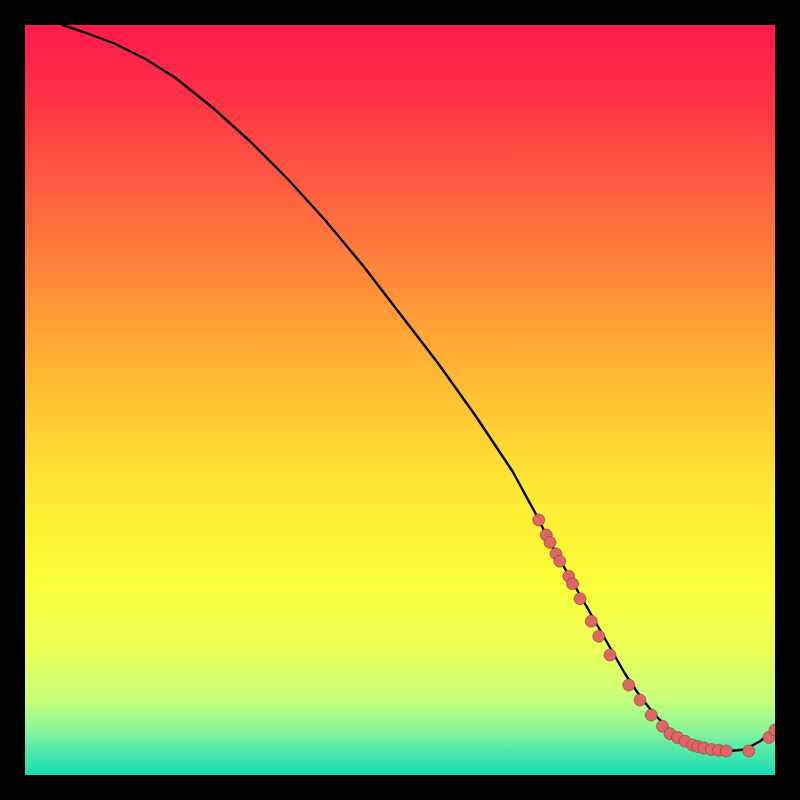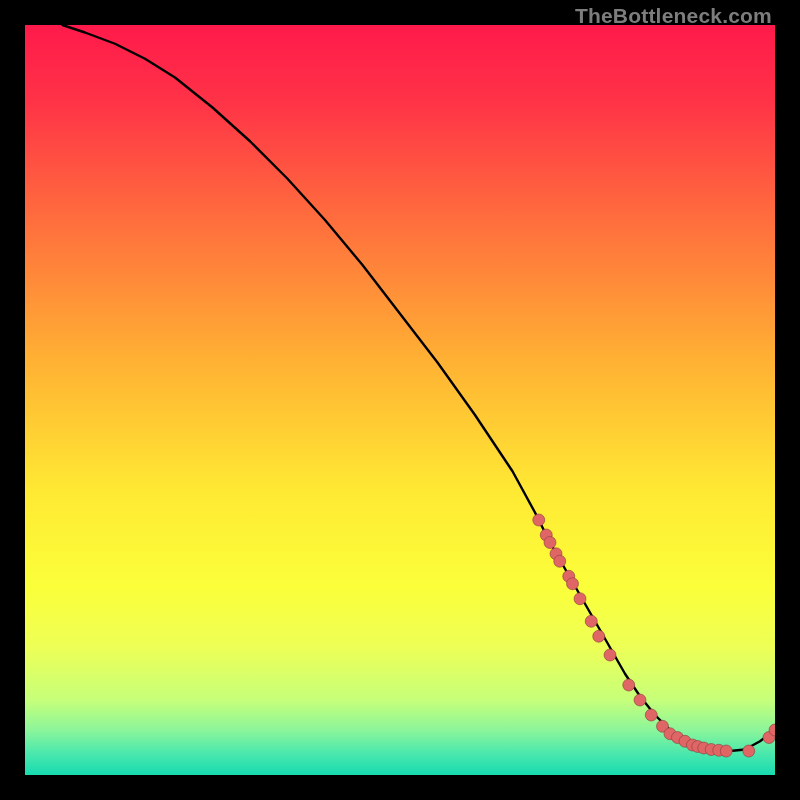--- a/index.html
+++ b/index.html
@@ -97,14 +97,13 @@
           <circle cx="678.75" cy="723.00" r="6" fill="#e06666" stroke="#8a3b3b" stroke-width="0.6"></circle>
           <circle cx="686.25" cy="724.50" r="6" fill="#e06666" stroke="#8a3b3b" stroke-width="0.6"></circle>
           <circle cx="693.75" cy="725.25" r="6" fill="#e06666" stroke="#8a3b3b" stroke-width="0.6"></circle>
           <circle cx="701.25" cy="726.00" r="6" fill="#e06666" stroke="#8a3b3b" stroke-width="0.6"></circle>
           <circle cx="723.75" cy="726.00" r="6" fill="#e06666" stroke="#8a3b3b" stroke-width="0.6"></circle>
           <circle cx="744.00" cy="712.50" r="6" fill="#e06666" stroke="#8a3b3b" stroke-width="0.6"></circle>
           <circle cx="750.00" cy="705.00" r="6" fill="#e06666" stroke="#8a3b3b" stroke-width="0.6"></circle>
         </g>
     </svg>
   </div>
-  <div class="watermark">TheBottleneck.com</div>
 </div>
 
 </body></html>

